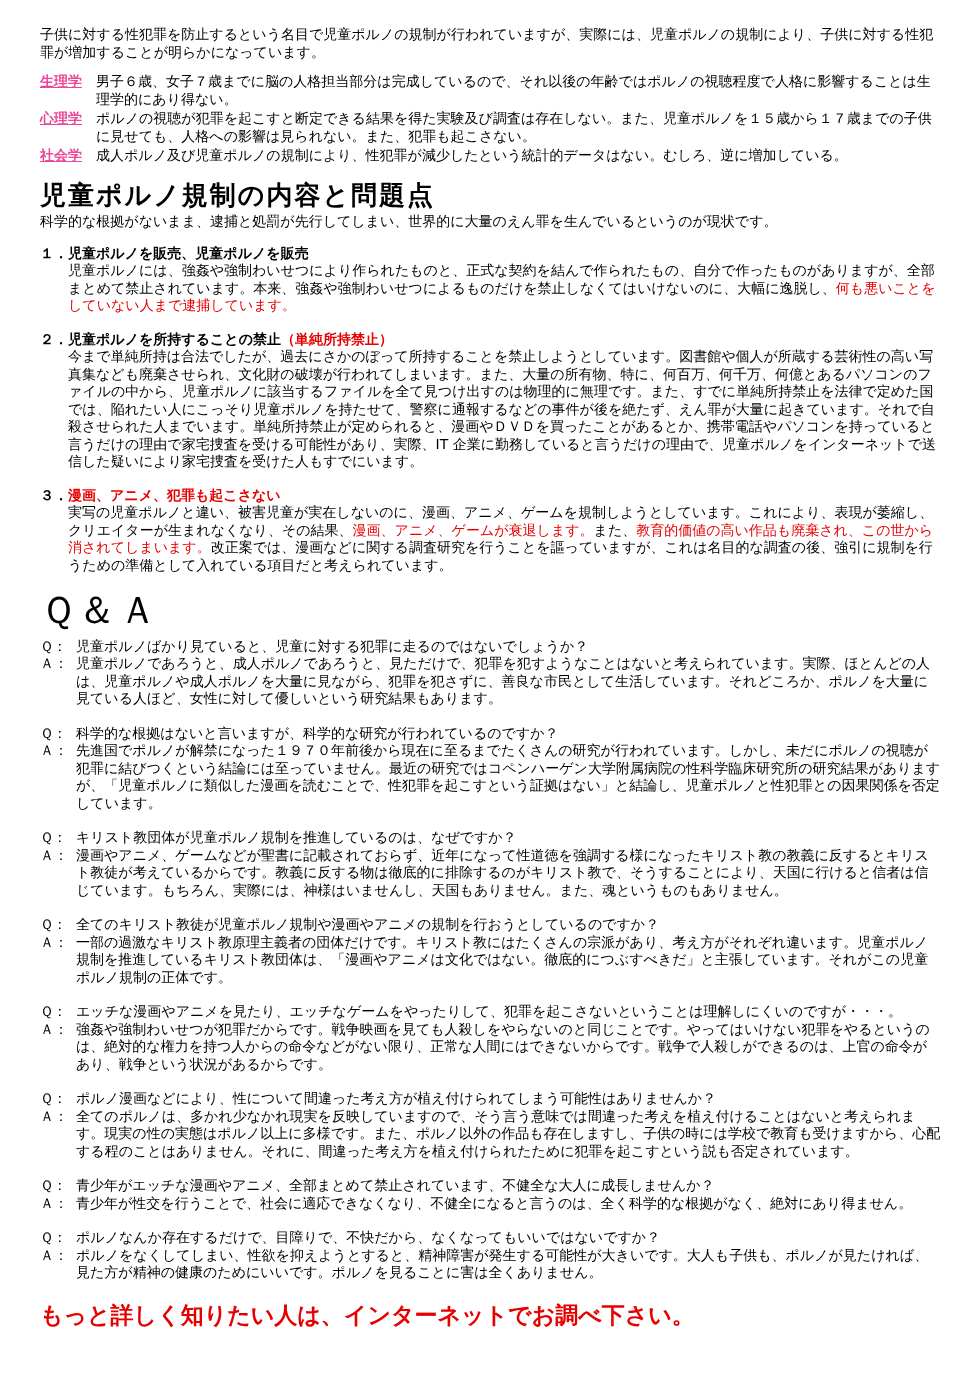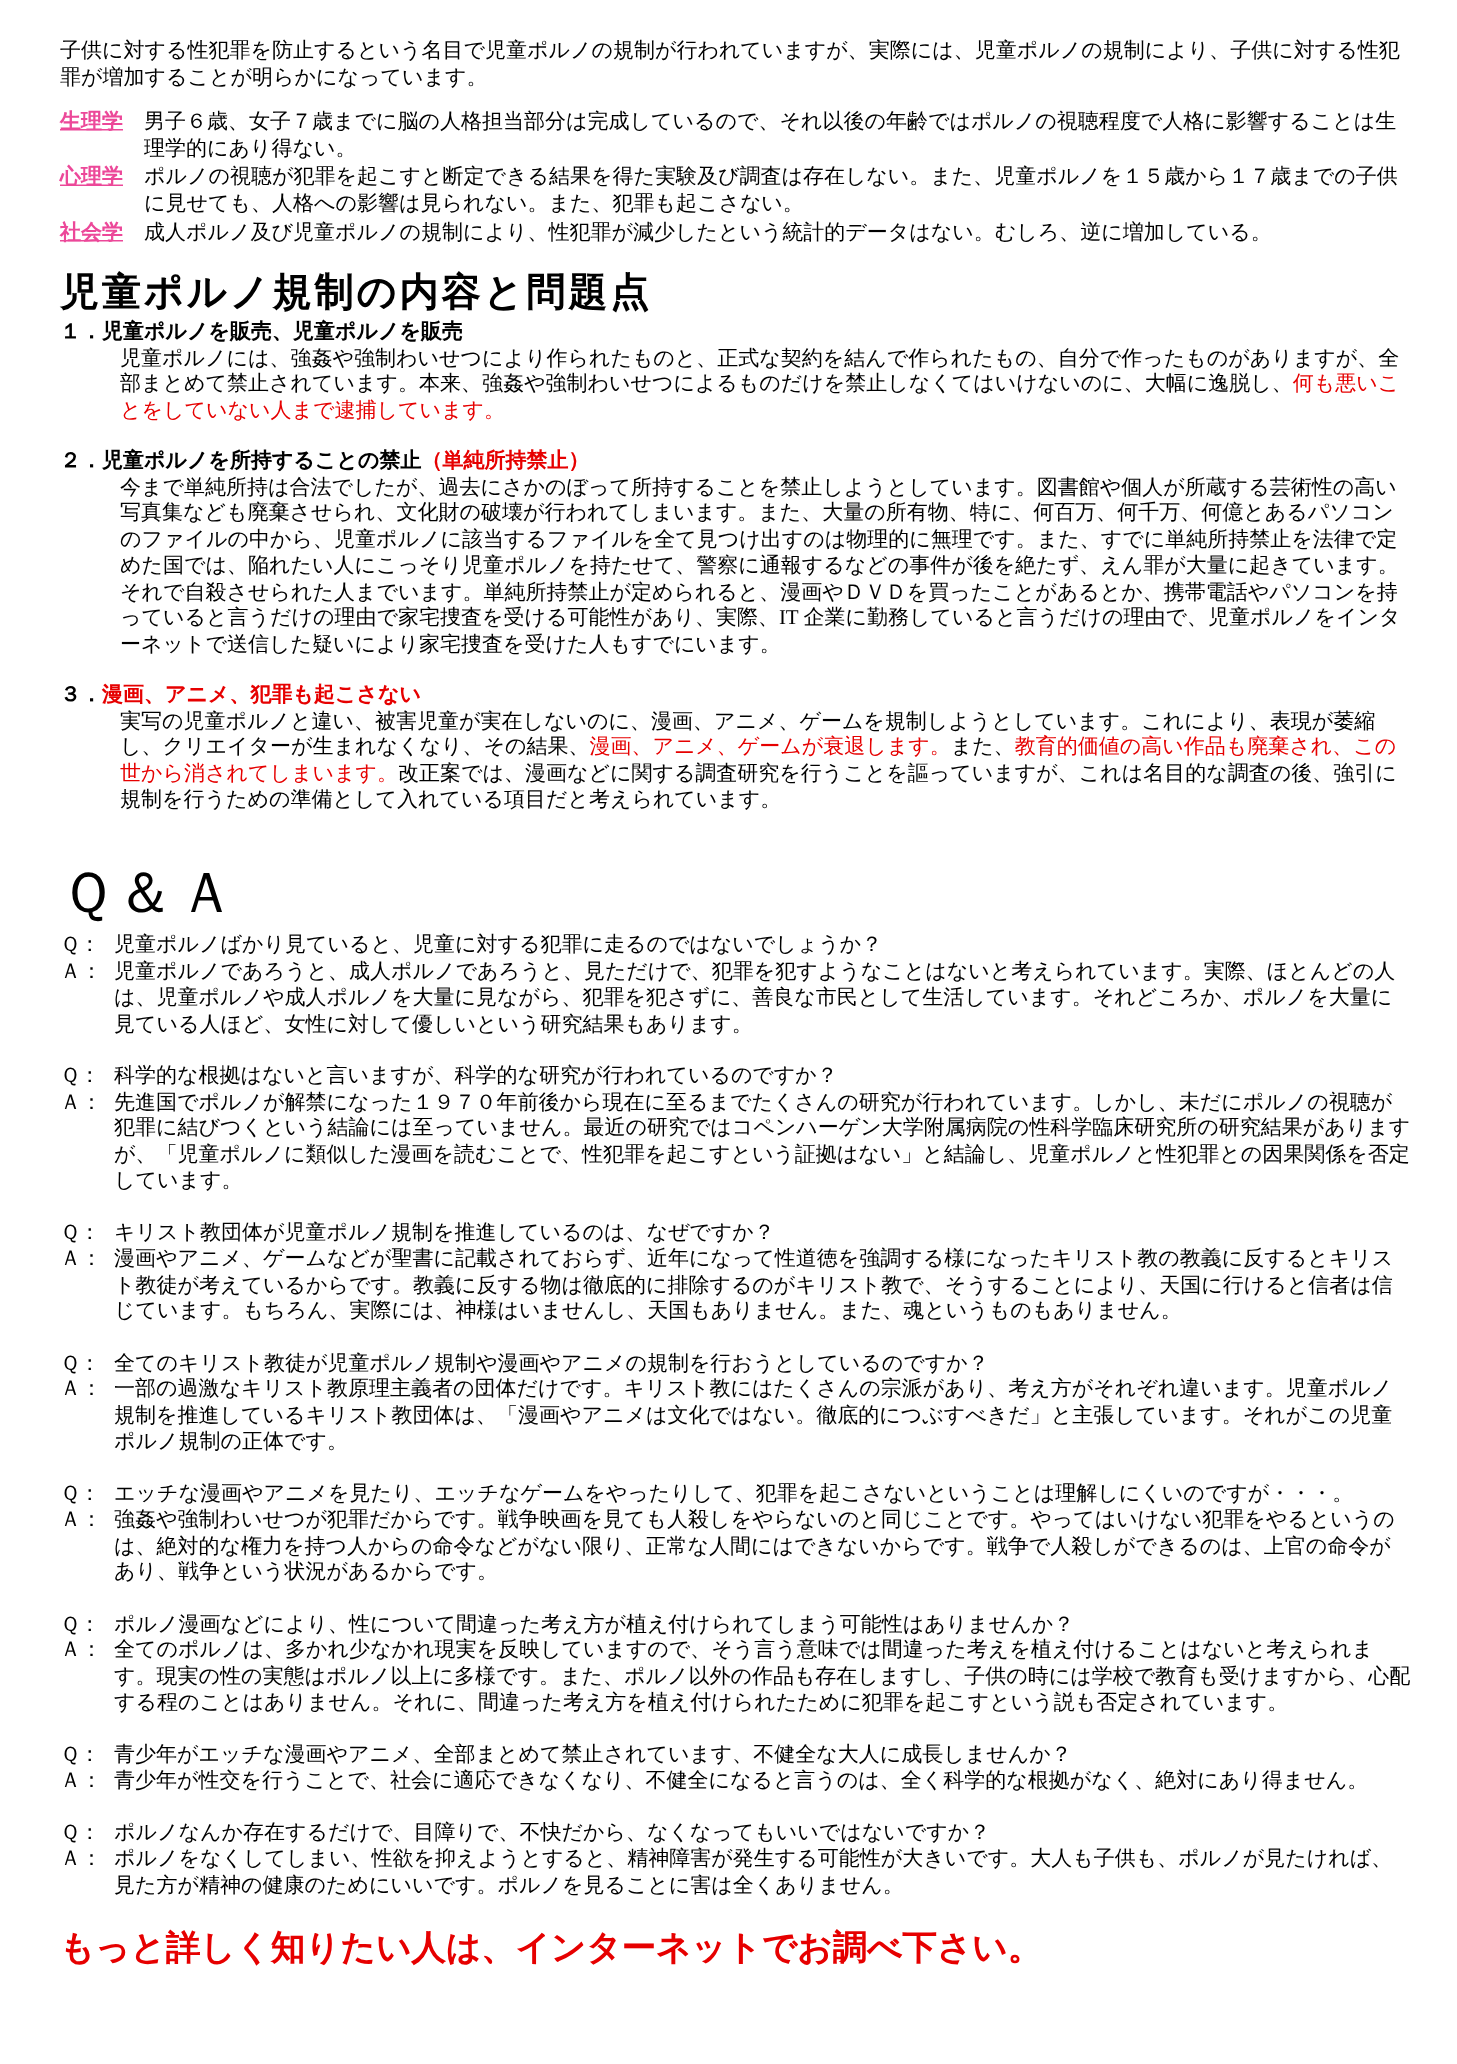--- a/index.html
+++ b/index.html
@@ -17,22 +17,22 @@
   .intro { margin:0 0 12px 0; }
   .disciplines { margin:0 0 10px 0; }
   .disc-row { display:flex; margin:0 0 2px 0; }
   .disc-label { flex:0 0 56px; color:#ec4899; font-weight:bold; text-decoration:underline; }
   .disc-text { flex:1; }
   .section-heading { font-size:26px; font-weight:bold; letter-spacing:2px; margin:14px 0 2px 0; }
   .section-sub { margin:0 0 14px 0; }
   .item { margin:0 0 16px 0; }
   .item-title { display:flex; font-weight:bold; }
   .item-num { flex:0 0 28px; }
-  .item-body { margin-left:40px;font-family:Liberation Serif, serif; }
-  .qa-heading { font-size:38px; font-weight:normal; letter-spacing:3px; margin:32px 0 6px 0; line-height:1.1; }
+  .item-body { margin-left:28px; }
+  .qa-heading { font-size:38px; font-weight:normal; letter-spacing:3px; margin:16px 0 6px 0; line-height:1.1; }
   .qa-pair { margin:0 0 17px 0; }
   .qa-row { display:flex; }
   .qa-label { flex:0 0 36px; }
   .qa-text { flex:1; }
   .more-title { color:#e60000; font-weight:bold; font-size:23px; margin:20px 0 3px 0; line-height:1.15; }
 </style>
 </head>
 <body>
 
 <div class="page">
@@ -49,20 +49,21 @@
       <span class="disc-label">心理学</span>
       <span class="disc-text">ポルノの視聴が犯罪を起こすと断定できる結果を得た実験及び調査は存在しない。また、児童ポルノを１５歳から１７歳までの子供に見せても、人格への影響は見られない。また、犯罪も起こさない。</span>
     </div>
     <div class="disc-row">
       <span class="disc-label">社会学</span>
       <span class="disc-text">成人ポルノ及び児童ポルノの規制により、性犯罪が減少したという統計的データはない。むしろ、逆に増加している。</span>
     </div>
   </div>
 
   <h2 class="section-heading">児童ポルノ規制の内容と問題点</h2>
+  <p class="section-sub">科学的な根拠がないまま、逮捕と処罰が先行してしまい、世界的に大量のえん罪を生んでいるというのが現状です。</p>
 
   <div class="item">
     <div class="item-title">
       <span class="item-num">１．</span>
       <span><span>児童ポルノを販売、児童ポルノを販売</span></span>
     </div>
     <div class="item-body"><span>児童ポルノには、強姦や強制わいせつにより作られたものと、正式な契約を結んで作られたもの、自分で作ったものがありますが、全部まとめて禁止されています。本来、強姦や強制わいせつによるものだけを禁止しなくてはいけないのに、大幅に逸脱し、</span><span class="red">何も悪いことをしていない人まで逮捕しています。</span></div>
   </div>
 
   <div class="item">

